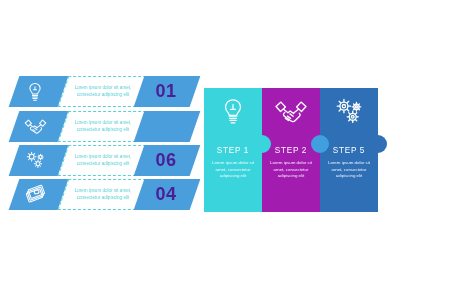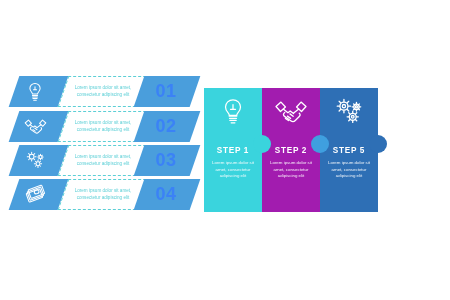--- a/index.html
+++ b/index.html
@@ -102,21 +102,21 @@
   }
   .num-text {
     position: absolute;
     left: 131px;
     top: 0;
     width: 56px;
     height: 31px;
     display: flex;
     align-items: center;
     justify-content: center;
-    color: #3b82f6;
+    color: #4c1d95;
     font-size: 18px;
     font-weight: bold;
     letter-spacing: 0.5px;
     padding-right: 2px;
     box-sizing: border-box;
   }
 
   
   #right-infographic {
     position: absolute;
@@ -151,21 +151,21 @@
   .col-icon svg { display: block; }
 
   .col-step {
     position: absolute;
     left: 0;
     top: 58px;
     width: 100%;
     text-align: center;
     color: #ffffff;
     font-size: 8.2px;
-    font-weight: bold;
+    font-weight: normal;
     letter-spacing: 0.7px;
   }
   .col-body {
     position: absolute;
     left: 4px;
     top: 72px;
     width: 50px;
     text-align: center;
     color: rgba(255,255,255,0.92);
     font-size: 4.4px;
@@ -215,39 +215,38 @@
           <rect x="17.2" y="6.2" width="4.6" height="4.6" transform="rotate(42 19.5 8.5)"></rect>
           <path d="M6.6 10.3l3.1 2.4 1.6-1.3 2.4 1.9"></path>
           <path d="M17.4 10.3l-3.4 2.6"></path>
           <path d="M7.5 12.6c-1.1.8-1.3 2 .1 2.9l4.2 2.9c1.2.8 2.3.7 3.2-.2l2.8-2.8c.7-.7.8-1.6 0-2.3"></path>
           <path d="M9.4 15.2l2.2 1.6M11.2 13.6l2.3 1.7"></path>
         </svg>
       </div>
       <div class="dash-shape"></div>
       <div class="dash-text">Lorem ipsum dolor sit amet, consectetur adipiscing elit</div>
       <div class="num-shape"></div>
-      <div class="num-text">02</div>
     </div>
 
     <div class="left-row r2">
       <div class="icon-shape"></div>
       <div class="icon-glyph">
         <svg width="23" height="23" viewBox="0 0 24 24" fill="none" stroke="#ffffff" stroke-width="1.05" stroke-linecap="round" stroke-linejoin="round">
           <circle cx="8" cy="8" r="2.4"></circle>
           <path d="M8 3.4v1.3M8 11.3v1.3M3.4 8h1.3M11.3 8h1.3M4.8 4.8l.9.9M10.3 10.3l.9.9M11.2 4.8l-.9.9M5.7 10.3l-.9.9"></path>
           <circle cx="17.2" cy="8.4" r="1.6"></circle>
           <path d="M17.2 5.6v.9M17.2 10.3v.9M14.4 8.4h.9M19.1 8.4h.9M15.3 6.5l.6.6M18.5 9.7l.6.6M19.1 6.5l-.6.6M15.9 9.7l-.6.6"></path>
           <circle cx="14.6" cy="15.4" r="2"></circle>
           <path d="M14.6 11.6v1.1M14.6 18.1v1.1M10.8 15.4h1.1M17.3 15.4h1.1M12 12.8l.8.8M16.4 17.2l.8.8M17.2 12.8l-.8.8M12.8 17.2l-.8.8"></path>
         </svg>
       </div>
       <div class="dash-shape"></div>
       <div class="dash-text">Lorem ipsum dolor sit amet, consectetur adipiscing elit</div>
       <div class="num-shape"></div>
-      <div class="num-text">03</div>
+      <div class="num-text">06</div>
     </div>
 
     <div class="left-row r3">
       <div class="icon-shape"></div>
       <div class="icon-glyph">
         <svg width="23" height="23" viewBox="0 0 24 24" fill="none" stroke="#ffffff" stroke-width="1.1" stroke-linecap="round" stroke-linejoin="round">
           <rect x="3.4" y="8.4" width="15" height="9.4" rx="0.7" transform="rotate(-20 10.9 13.1)"></rect>
           <rect x="4.4" y="6.4" width="15" height="9.4" rx="0.7" transform="rotate(-20 11.9 11.1)"></rect>
           <rect x="5.4" y="4.4" width="15" height="9.4" rx="0.7" transform="rotate(-20 12.9 9.1)"></rect>
           <ellipse cx="13.2" cy="9.3" rx="2.5" ry="1.9" transform="rotate(-20 13.2 9.3)"></ellipse>

